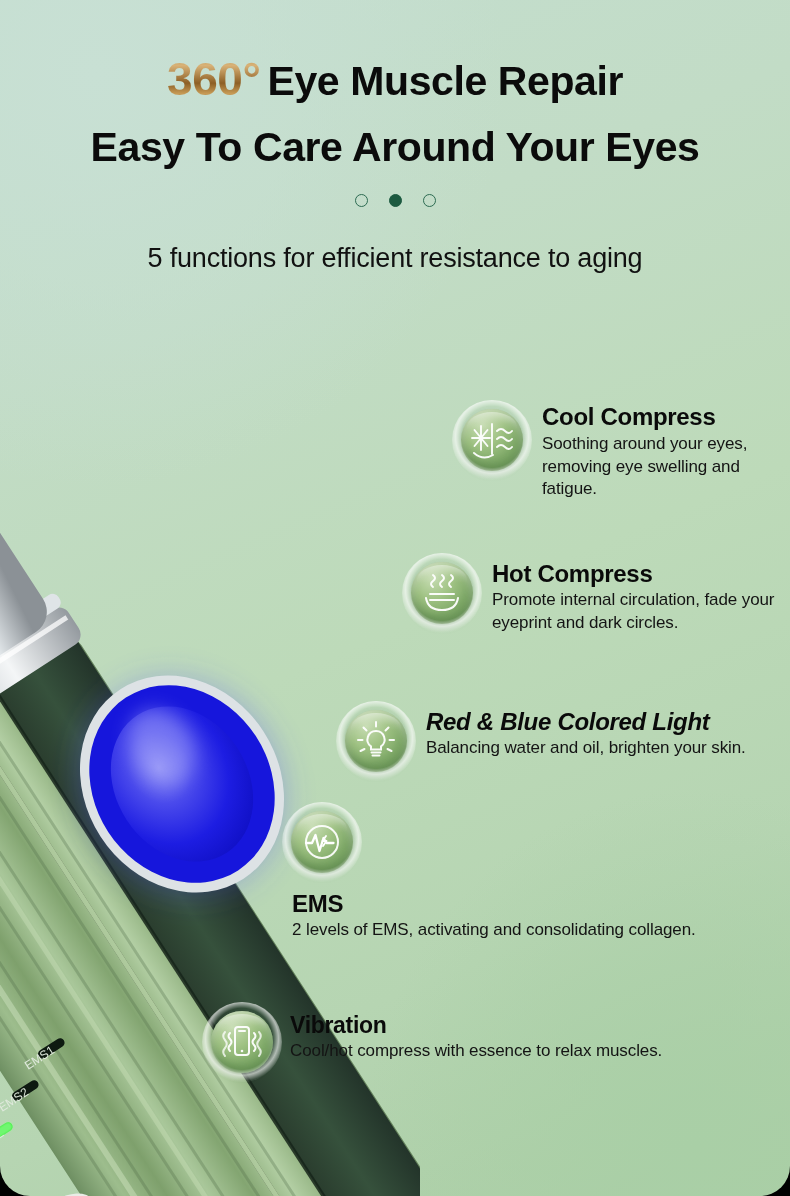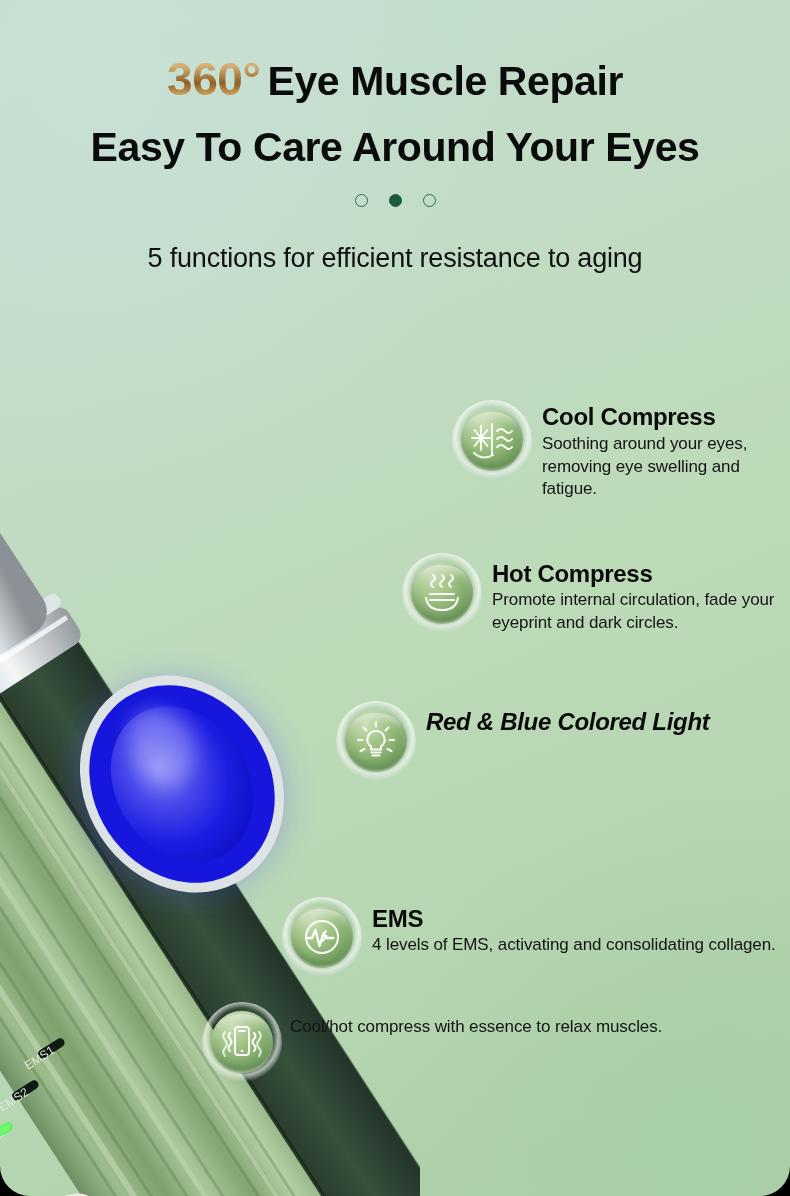--- a/index.html
+++ b/index.html
@@ -156,21 +156,21 @@
   .feat-desc {
     margin: 0;
     color: #141414;
     letter-spacing: -0.1px;
   }
 
   
   #feature-cool      { left: 452px; top: 400px; }
   #feature-hot       { left: 402px; top: 553px; }
   #feature-light     { left: 336px; top: 701px; }
-  #feature-ems       { left: 282px; top: 897px; }
+  #feature-ems       { left: 282px; top: 802px; flex-direction: column; }
   #feature-vibration { left: 202px; top: 1002px; }
 
   #feature-cool .feat-badge,
   #feature-hot .feat-badge,
   #feature-light .feat-badge,
   #feature-ems .feat-badge,
   #feature-vibration .feat-badge { width: 80px; height: 80px; }
 
   .feat-badge .disc  { inset: 9px; }
   .feat-badge .gloss { left: 15px; right: 15px; top: 12px; height: 30px; }
@@ -402,37 +402,38 @@
             <line x1="33.5" y1="7.5" x2="30.5" y2="10.5"></line>
             <line x1="3" y1="20" x2="7.5" y2="20"></line>
             <line x1="39" y1="20" x2="34.5" y2="20"></line>
             <line x1="5.5" y1="31" x2="9.5" y2="29"></line>
             <line x1="36.5" y1="31" x2="32.5" y2="29"></line>
           </g>
         </svg>
       </div>
       <div class="feat-text">
         <p class="feat-title">Red &amp; Blue Colored Light</p>
+        <p class="feat-desc">Balancing water and oil, brighten your skin.</p>
       </div>
     </div>
 
     <div class="feature" id="feature-ems">
       <div class="feat-badge">
         <div class="disc"></div>
         <div class="ring"></div>
         <div class="gloss"></div>
         <svg width="46" height="46" viewBox="0 0 46 46">
           <circle cx="23" cy="23" r="16" fill="none" stroke="#ffffff" stroke-width="2" opacity="0.92"></circle>
           <path d="M7 24 h6 l3.5 -8 l4 16 l4 -13 l3 5 h7" fill="none" stroke="#ffffff" stroke-width="2.3" stroke-linecap="round" stroke-linejoin="round"></path>
           <path d="M27 17 l-3.5 5 h4 l-3.5 5" fill="none" stroke="#ffffff" stroke-width="1.9" stroke-linecap="round" stroke-linejoin="round"></path>
         </svg>
       </div>
       <div class="feat-text">
         <p class="feat-title">EMS</p>
-        <p class="feat-desc">4 levels of EMS, activating and consolidating collagen.</p>
+        <p class="feat-desc">2 levels of EMS, activating and consolidating collagen.</p>
       </div>
     </div>
 
     <div class="feature" id="feature-vibration">
       <div class="feat-badge">
         <div class="disc"></div>
         <div class="ring"></div>
         <div class="gloss"></div>
         <svg width="44" height="42" viewBox="0 0 44 42">
           <g stroke="#ffffff" stroke-width="2" fill="none" stroke-linecap="round" opacity="0.95">
@@ -440,18 +441,19 @@
             <line x1="19" y1="10" x2="25" y2="10"></line>
             <circle cx="22" cy="30" r="1.3" fill="#ffffff" stroke="none"></circle>
             <path d="M10 12 q-3 3 0 6 q3 3 0 6 q-3 3 0 6"></path>
             <path d="M5 11 q-3.5 4 0 8 q3.5 4 0 8 q-3.5 4 0 8" opacity="0.8"></path>
             <path d="M34 12 q3 3 0 6 q-3 3 0 6 q3 3 0 6"></path>
             <path d="M39 11 q3.5 4 0 8 q-3.5 4 0 8 q3.5 4 0 8" opacity="0.8"></path>
           </g>
         </svg>
       </div>
       <div class="feat-text">
+        <p class="feat-title">Vibration</p>
         <p class="feat-desc">Cool/hot compress with essence to relax muscles.</p>
       </div>
     </div>
 
   </div>
 </div>
 
 </body></html>

